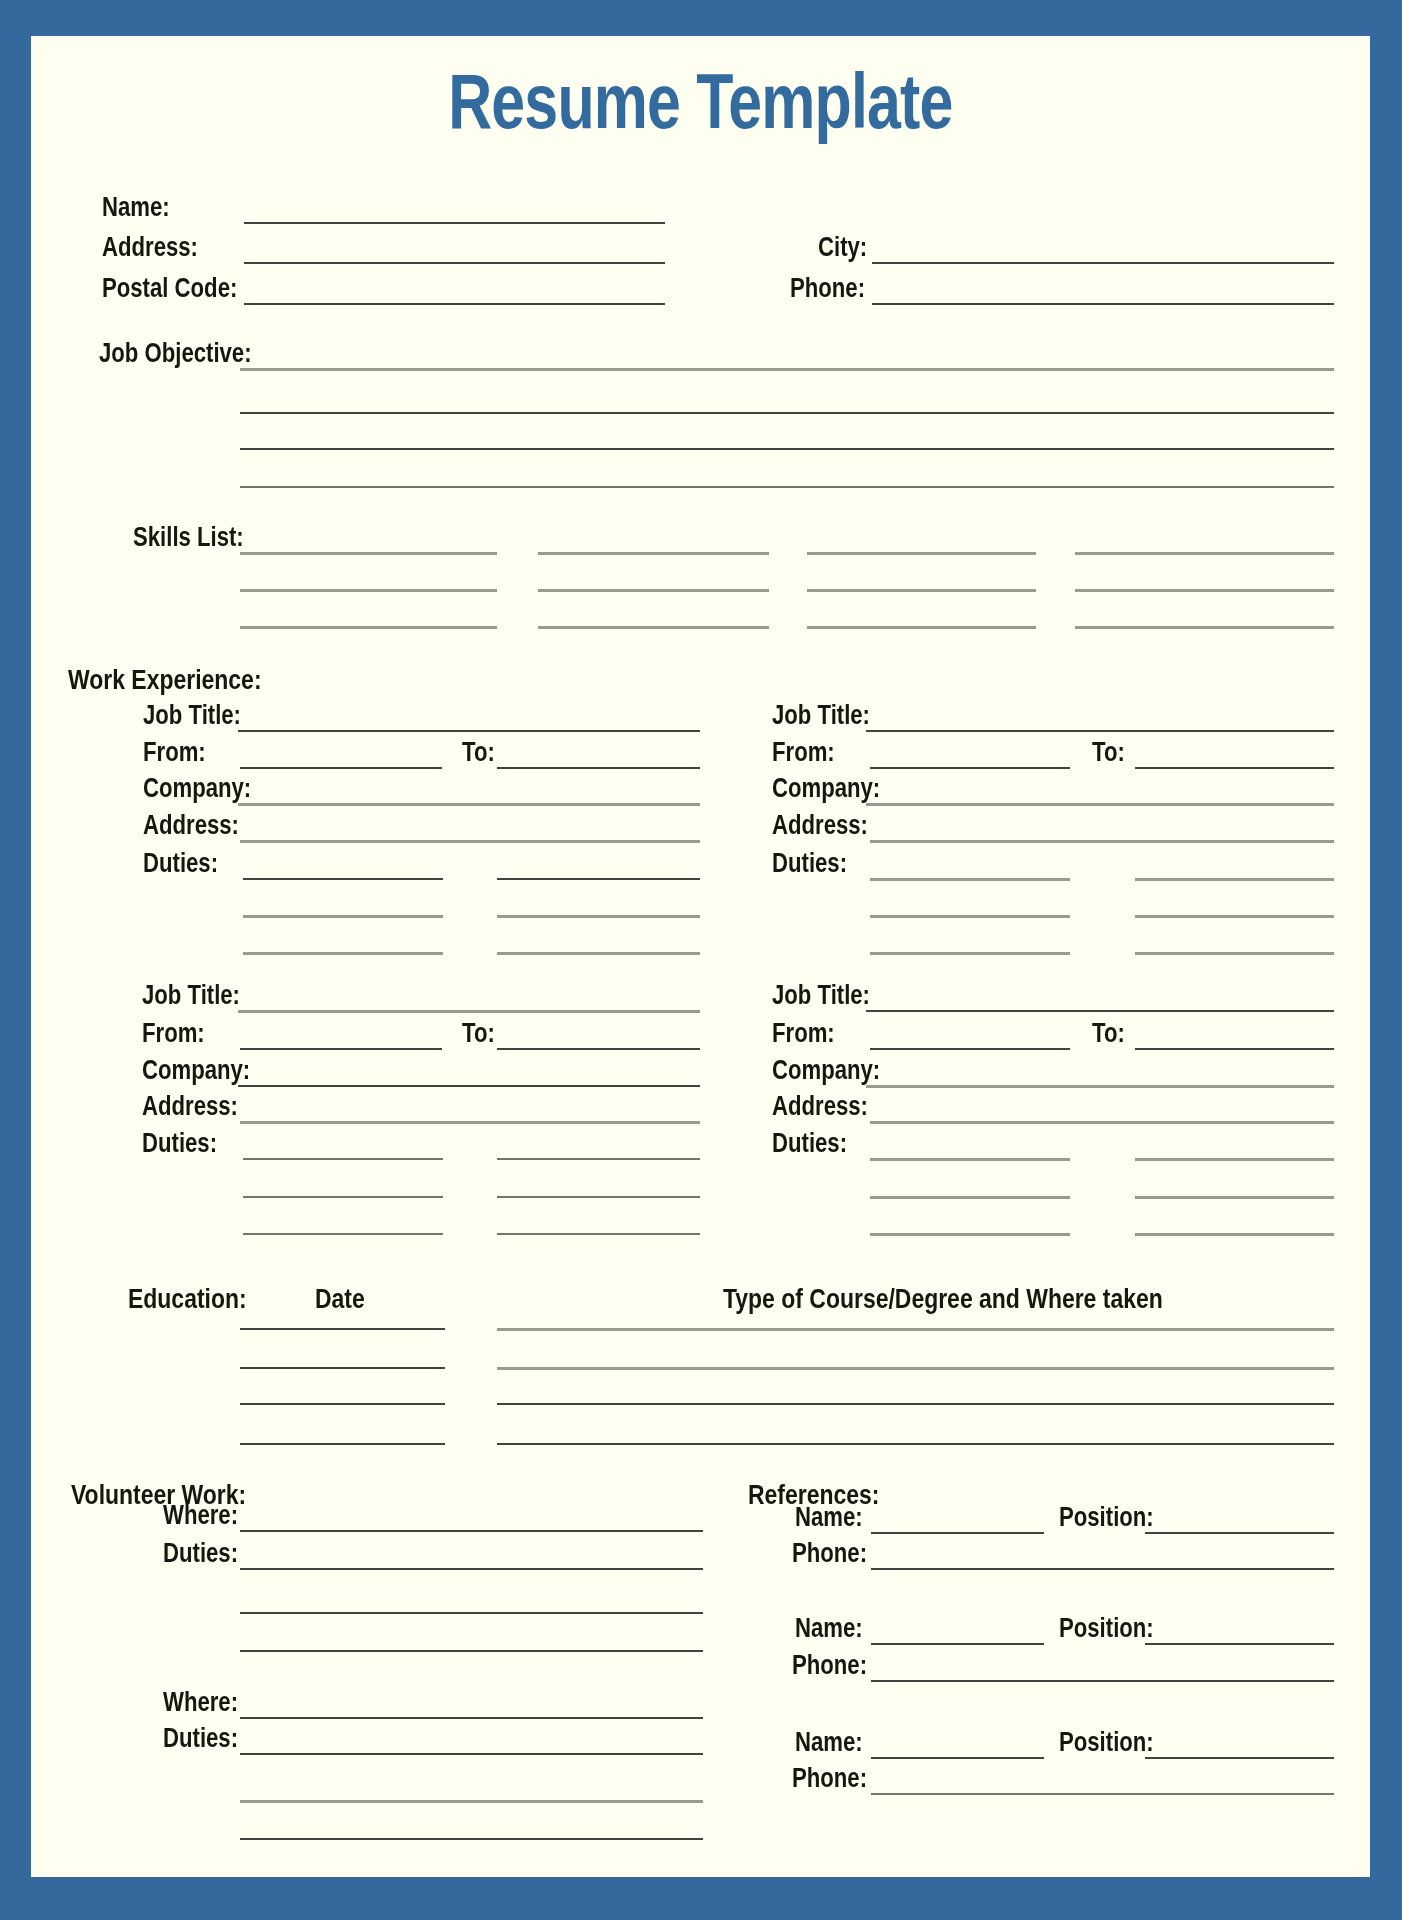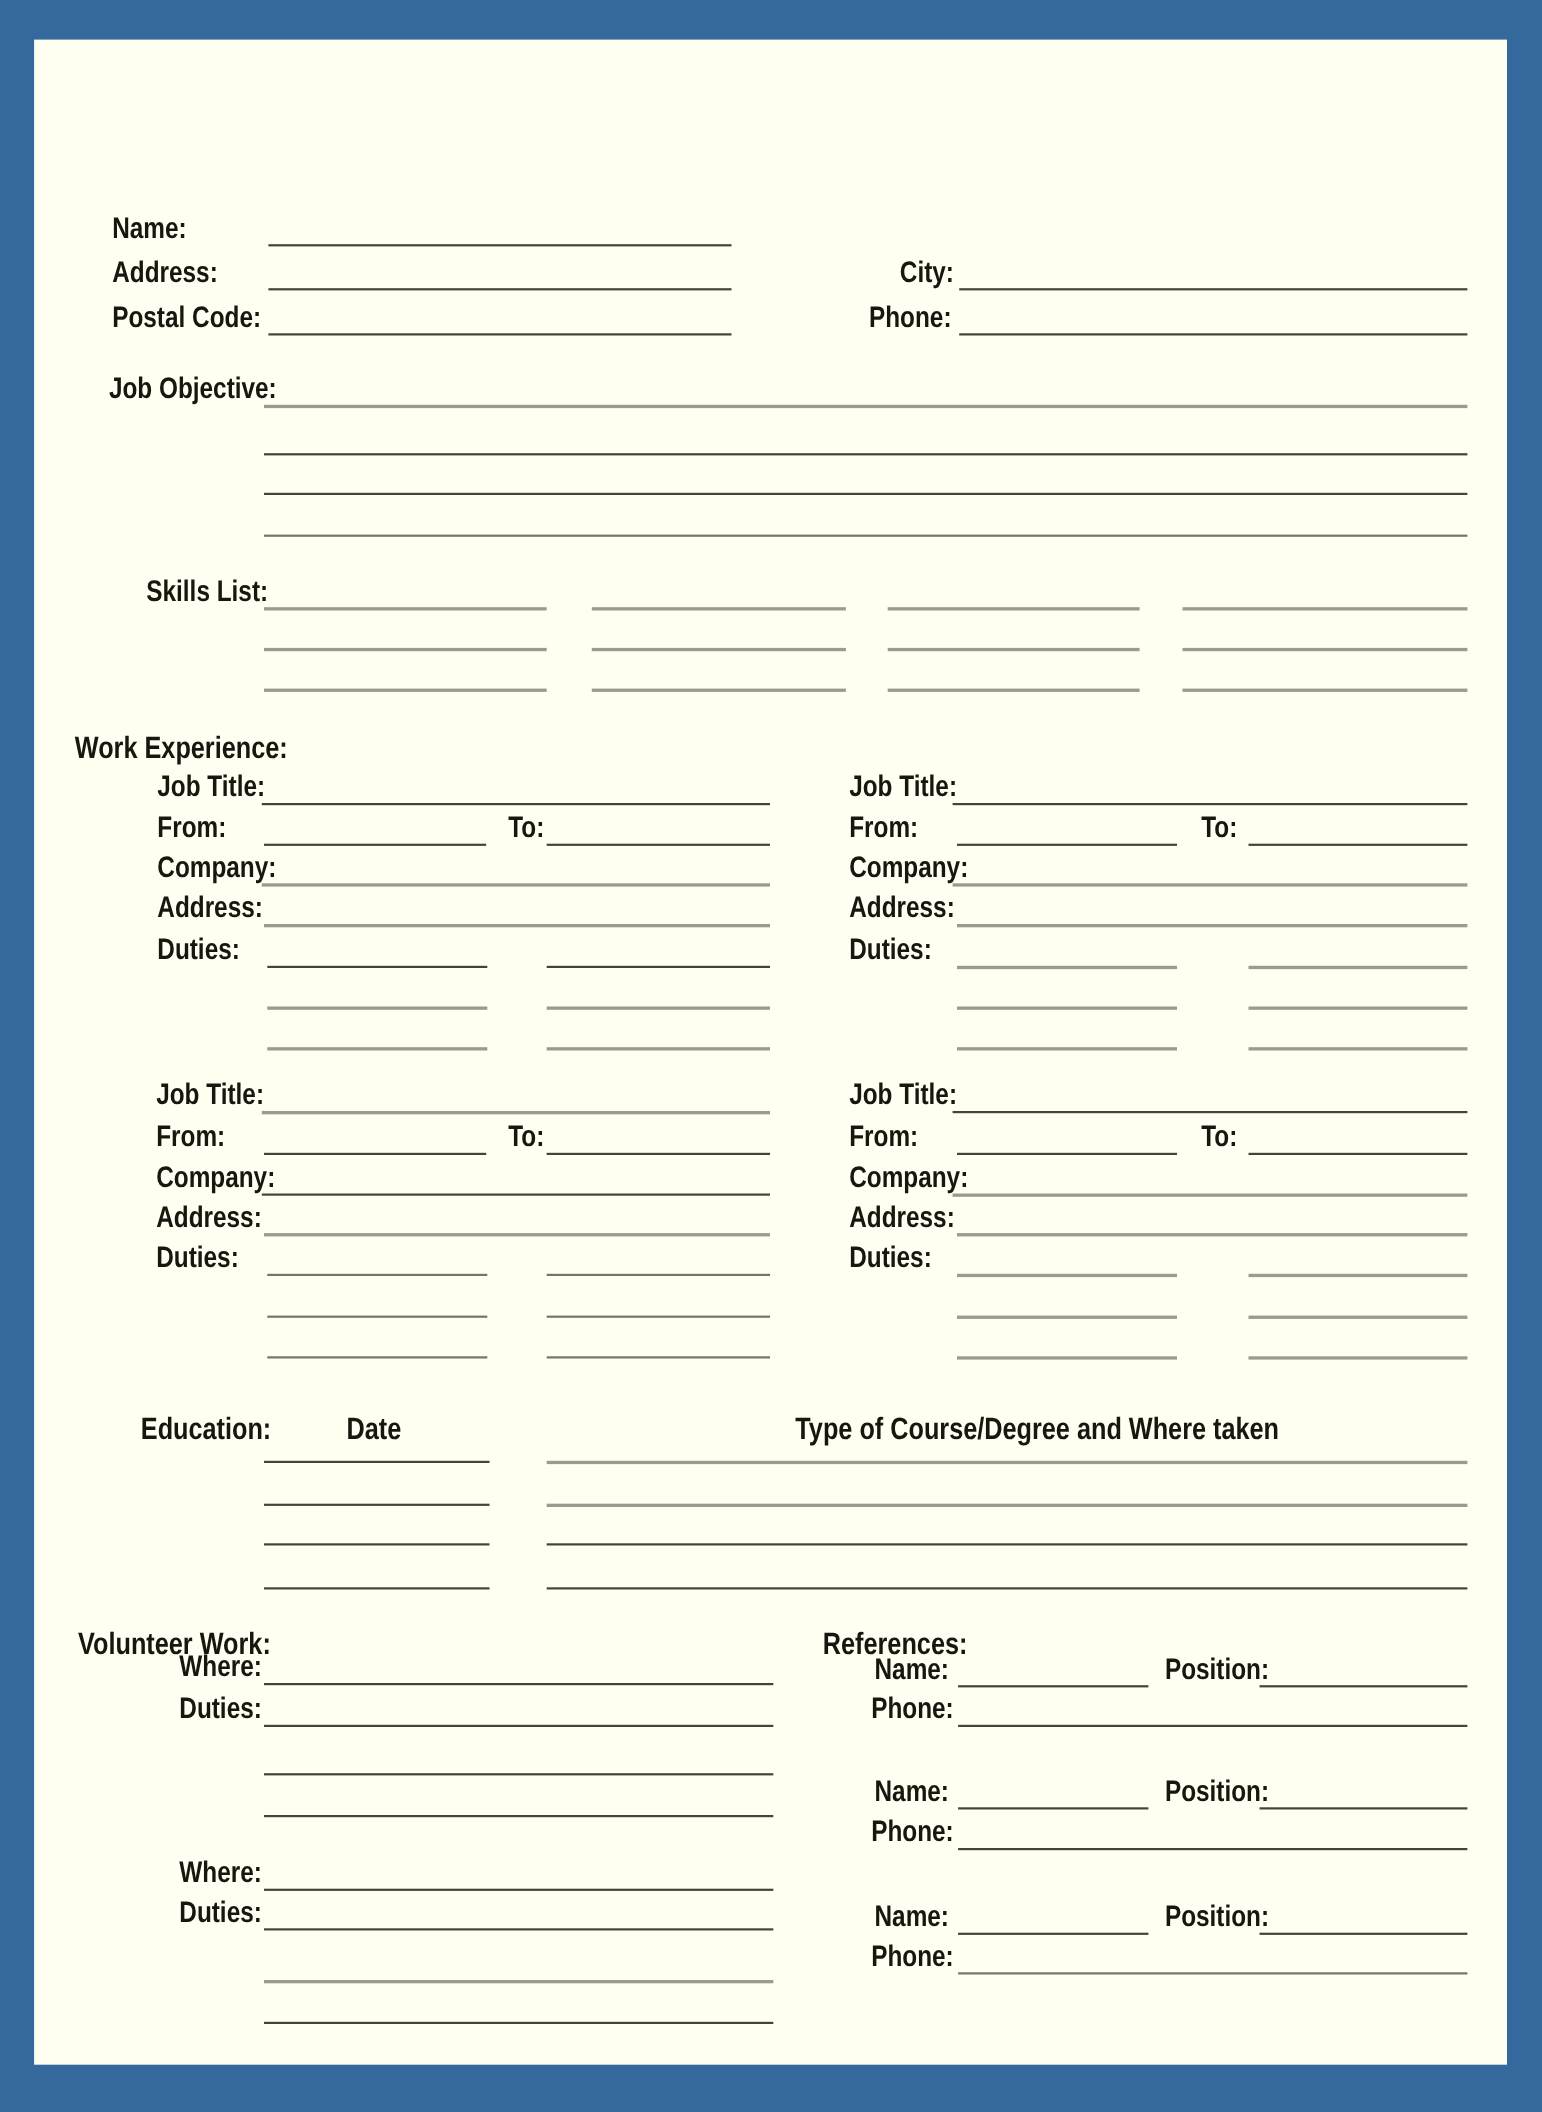--- a/index.html
+++ b/index.html
@@ -19,20 +19,21 @@
   .g{height:3px;background:#9A9A8E;}
   .m{background:#74746B;}
 </style>
 </head>
 <body>
 
 <div id="canvas">
  <div id="page">
   <div id="abs">
 
+   <div id="title"><span>Resume Template</span></div>
 
    <div class="lab" style="left:102px;top:190px">Name:</div>
    <div class="ln" style="left:244px;top:222px;width:421px"></div>
    <div class="lab" style="left:102px;top:230px">Address:</div>
    <div class="ln" style="left:244px;top:262px;width:421px"></div>
    <div class="lab" style="left:102px;top:271px">Postal Code:</div>
    <div class="ln" style="left:244px;top:303px;width:421px"></div>
    <div class="lab" style="left:818px;top:230px">City:</div>
    <div class="ln" style="left:872px;top:262px;width:462px"></div>
    <div class="lab" style="left:790px;top:271px">Phone:</div>

